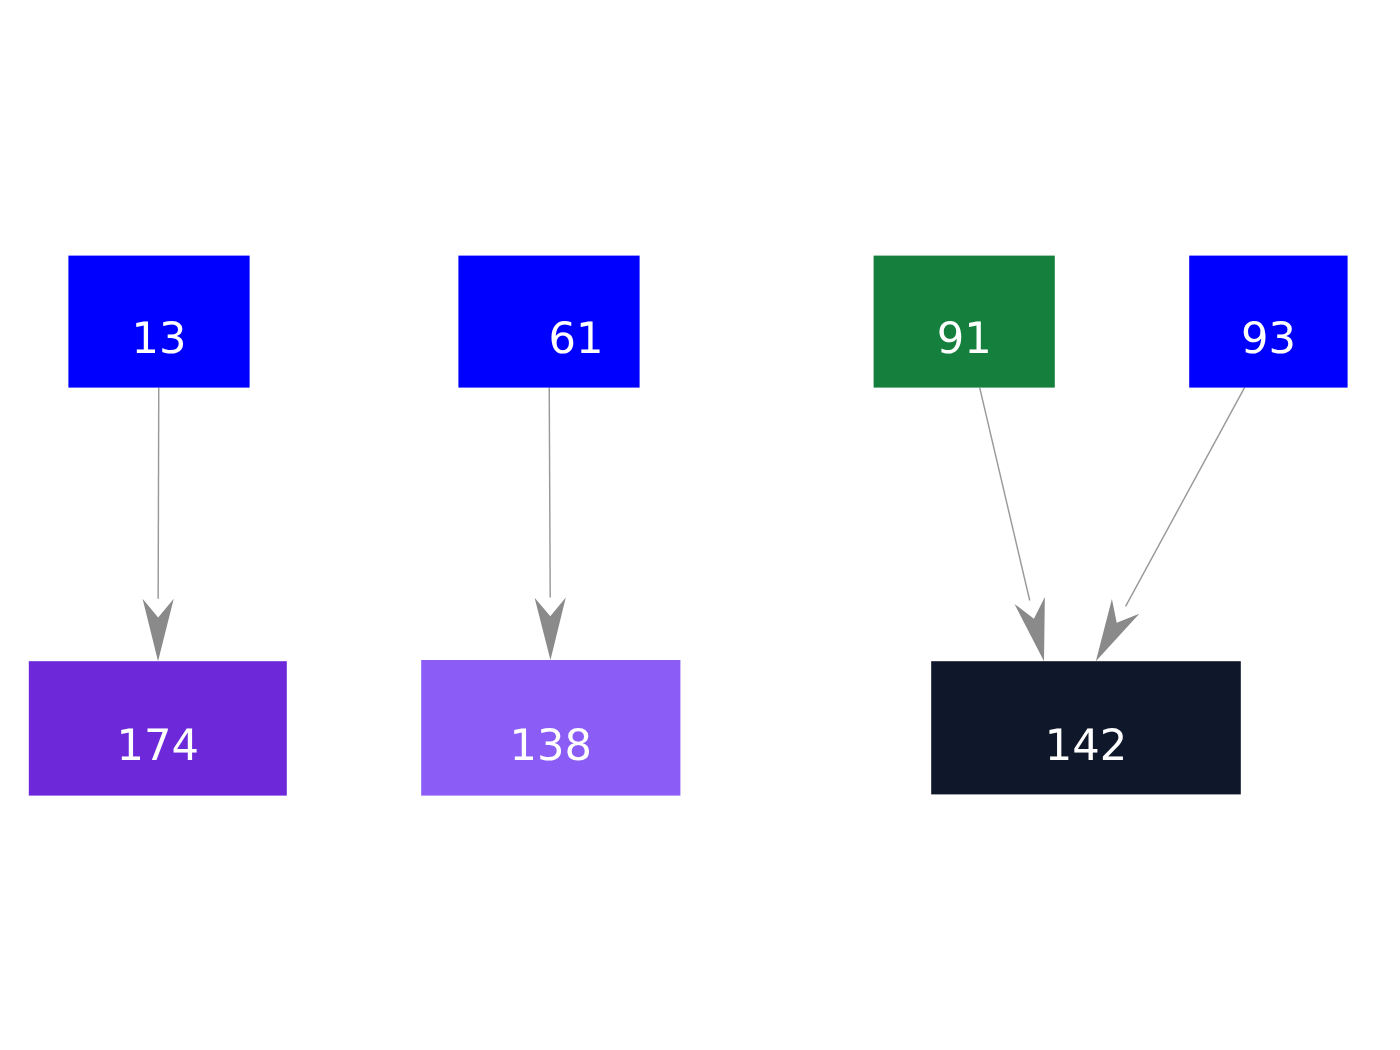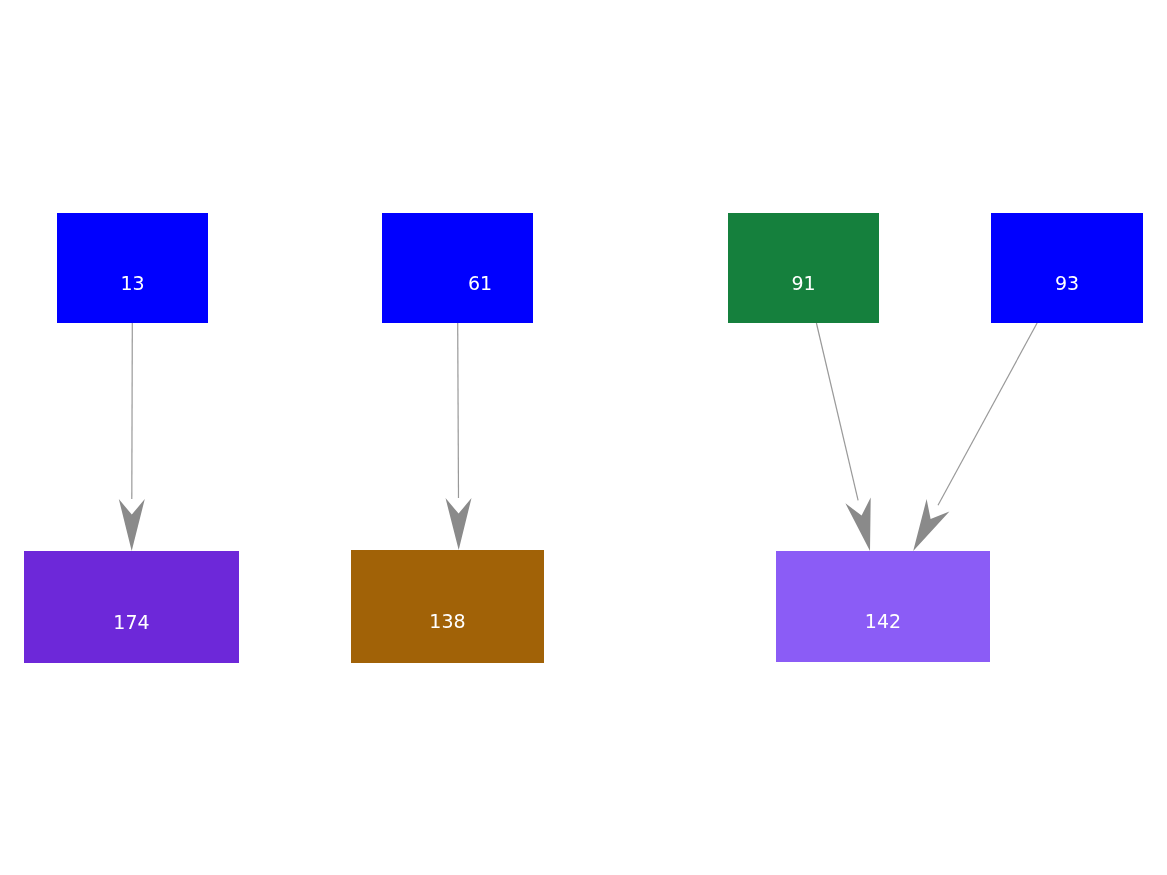--- a/index.html
+++ b/index.html
@@ -24,21 +24,21 @@
   }
   .node {
     position: absolute;
     display: flex;
     align-items: center;
     justify-content: center;
     box-sizing: border-box;
   }
   .node-label {
     color: #ffffff;
-    font-size: 19px;
+    font-size: 36px;
     line-height: 1;
     user-select: none;
     margin-top: 30px;
   }
 </style>
 </head>
 <body>
 
 <div class="canvas">
   <svg class="edges-layer" id="edges-layer" viewBox="0 0 1167 875" xmlns="http://www.w3.org/2000/svg">
@@ -54,26 +54,26 @@
   <div id="nodes-layer">
       <div class="node" style="left: 57px; top: 213px; width: 151px; height: 110px; background: rgb(0, 0, 255);">
         <span class="node-label">13</span>
       </div>
       <div class="node" style="left: 382px; top: 213px; width: 151px; height: 110px; background: rgb(0, 0, 255); padding-left: 45px;">
         <span class="node-label">61</span>
       </div>
       <div class="node" style="left: 728px; top: 213px; width: 151px; height: 110px; background: #15803d;">
         <span class="node-label">91</span>
       </div>
-      <div class="node" style="left: 991px; top: 213px; width: 152px; height: 110px; background: rgb(0, 0, 255);">
+      <div class="node" style="left: 991px; top: 213px; width: 132px; height: 110px; background: rgb(0, 0, 255);">
         <span class="node-label">93</span>
       </div>
       <div class="node" style="left: 24px; top: 551px; width: 215px; height: 112px; background: #6d28d9;">
         <span class="node-label">174</span>
       </div>
-      <div class="node" style="left: 351px; top: 550px; width: 193px; height: 113px; background: #a16207;">
+      <div class="node" style="left: 351px; top: 550px; width: 216px; height: 113px; background: #8b5cf6;">
         <span class="node-label">138</span>
       </div>
-      <div class="node" style="left: 776px; top: 551px; width: 214px; height: 111px; background: #8b5cf6;">
+      <div class="node" style="left: 776px; top: 551px; width: 258px; height: 111px; background: #0f172a;">
         <span class="node-label">142</span>
       </div>
     </div>
 </div>
 
 </body></html>

